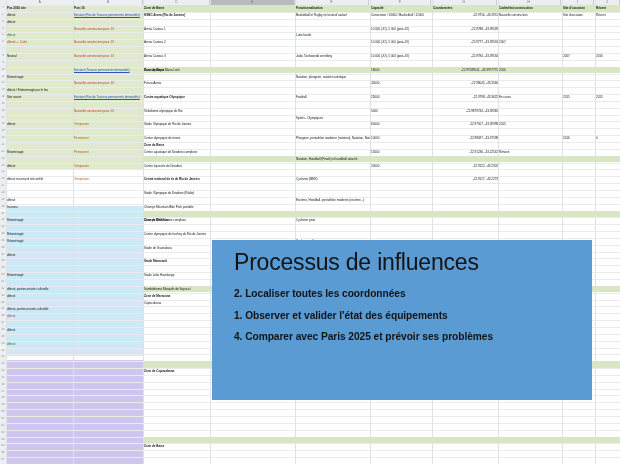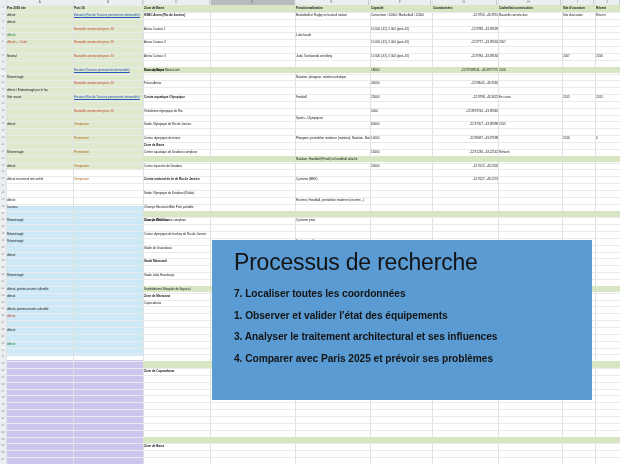--- a/index.html
+++ b/index.html
@@ -411,21 +411,20 @@
         <div class="cell b" style="left: 143px; width: 66px; top: 66.65px;">Zone de Barra</div>
         <div class="cell b" style="left: 143px; width: 66px; top: 142px;">Zone de Barra</div>
         <div class="cell b" style="left: 143px; width: 66px; top: 217.35px;">Zone de Deodoro</div>
         <div class="cell b" style="left: 143px; width: 66px; top: 292.7px;">Zone de Maracana</div>
         <div class="cell b" style="left: 143px; width: 66px; top: 368.05px;">Zone de Copacabana</div>
         <div class="cell b" style="left: 143px; width: 66px; top: 443.4px;">Zone de Barra</div>
       </div>
   </div>
 
   <div id="overlay">
-    <div class="title">Processus de recherche</div>
+    <div class="title">Processus de influences</div>
     <ul>
-      <li>7. Localiser toutes les coordonnées</li>
+      <li>2. Localiser toutes les coordonnées</li>
       <li>1. Observer et valider l'état des équipements</li>
-      <li>3. Analyser le traitement architectural et ses influences</li>
       <li>4. Comparer avec Paris 2025 et prévoir ses problèmes</li>
     </ul>
   </div>
 </div>
 
 </body></html>

